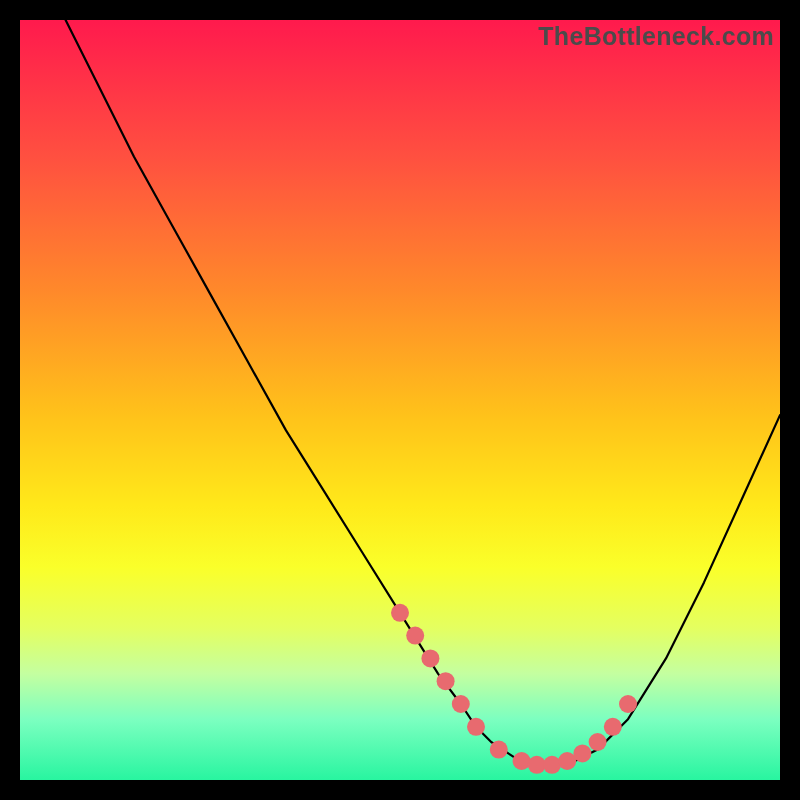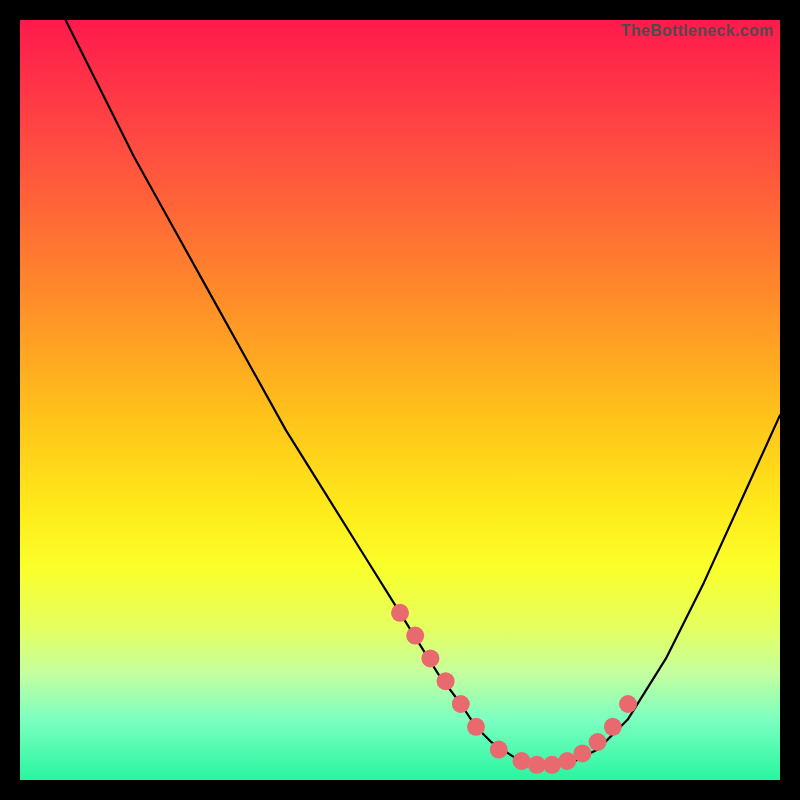--- a/index.html
+++ b/index.html
@@ -10,21 +10,21 @@
            #ff1a4d 0%,
            #ff5040 18%,
            #ff8a2a 36%,
            #ffc21a 52%,
            #ffe91a 64%,
            #faff2a 72%,
            #e4ff60 80%,
            #c4ffa0 86%,
            #7cffc0 92%,
            #28f5a0 100%)}
-  .attrib{position:absolute;top:2px;right:6px;color:#4b4b4b;font-size:16px;font-weight:600;letter-spacing:.3px}
+  .attrib{position:absolute;top:2px;right:6px;color:#4b4b4b;font-size:25px;font-weight:600;letter-spacing:.3px}
   svg{position:absolute;left:0;top:0}
 </style>
 </head>
 <body>
 
 <div class="frame">
   <div class="plot">
     <div class="grad"></div>
     <div class="attrib">TheBottleneck.com</div>
     <svg id="svg" width="760" height="760" viewBox="0 0 760 760">

